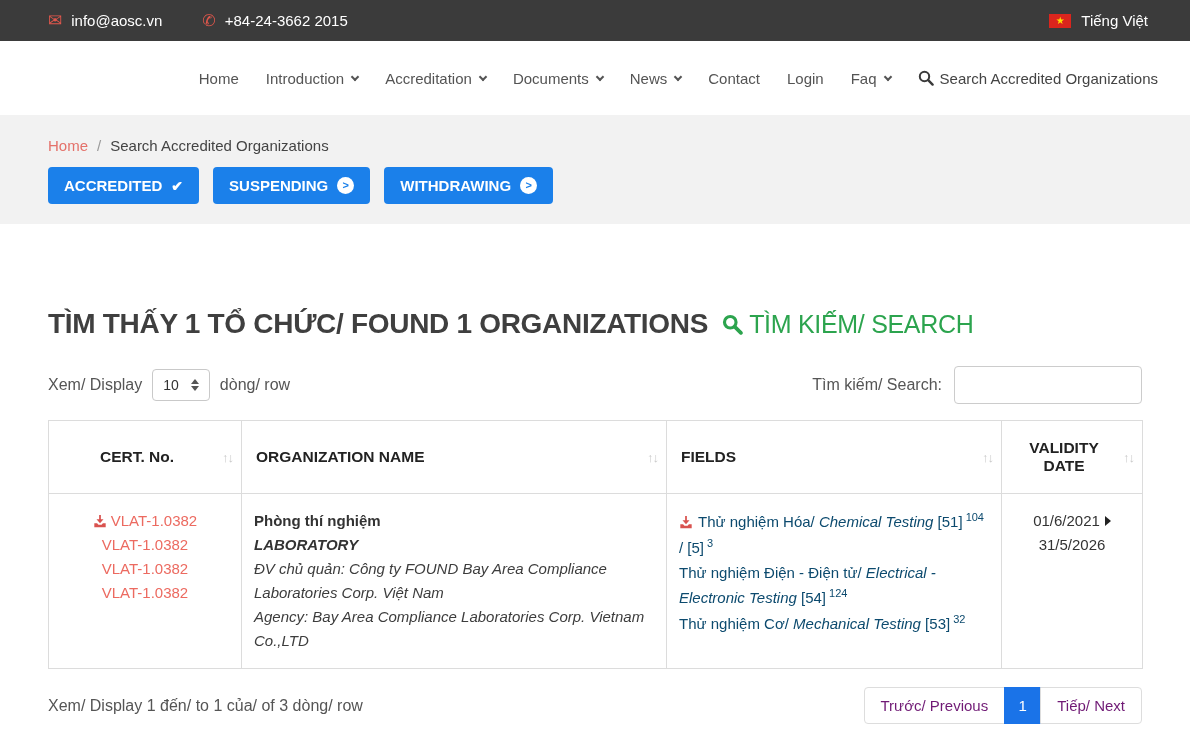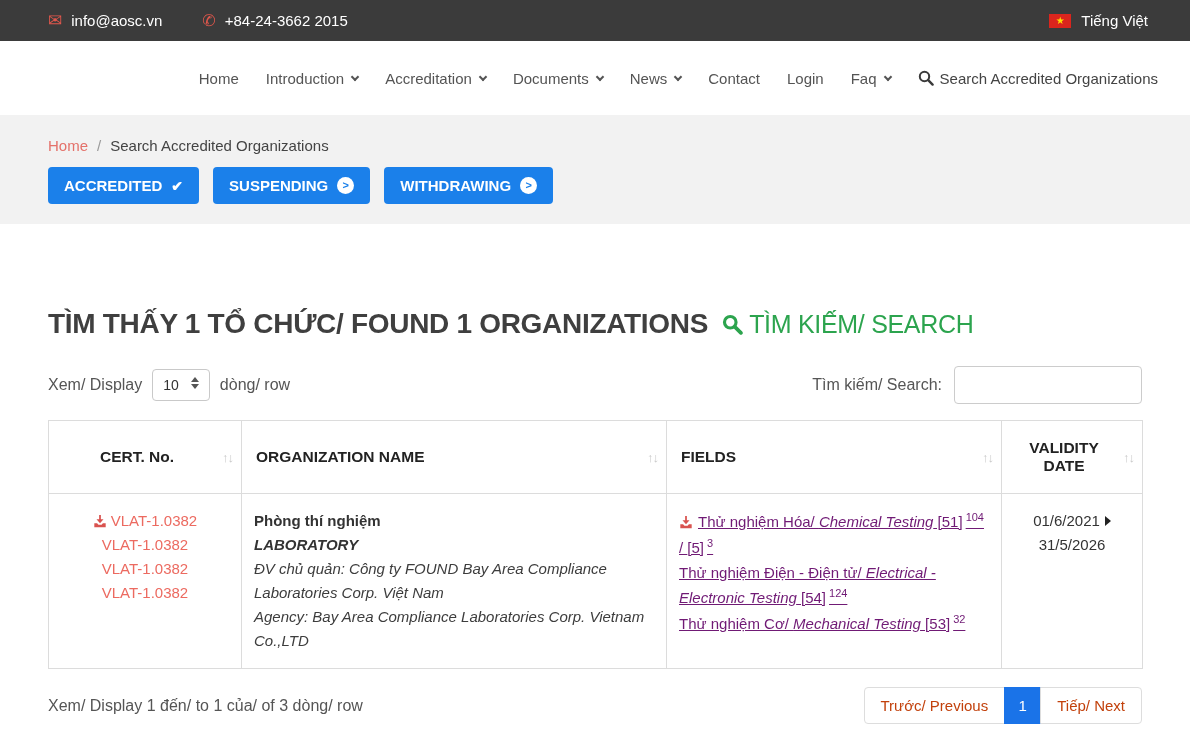--- a/index.html
+++ b/index.html
@@ -50,21 +50,21 @@
 
   
   .main { padding:0 48px; }
   .title-row { margin-top:84px; display:flex; align-items:center; gap:14px; }
   .page-title { font-size:28px; color:#3f3f3f; font-weight:600; letter-spacing:-0.3px; }
   .search-link { display:flex; align-items:center; gap:6px; color:#2ca44e;
     font-size:25px; font-weight:500; letter-spacing:-0.3px; }
 
   .controls { margin-top:26px; display:flex; align-items:center; font-size:16px; color:#555; }
   .display-group { display:flex; align-items:center; gap:10px; }
-  .selectbox { display:inline-flex; gap:12px;
+  .selectbox { display:inline-flex; align-items:center; gap:12px;
     border:1px solid #c9c9c9; border-radius:4px; padding:7px 10px;
     color:#333; font-size:14px; background:#fff; cursor:pointer; }
   .sel-arrows { display:flex; flex-direction:column; gap:2px; }
   .tri-up { width:0; height:0; border-left:4px solid transparent;
     border-right:4px solid transparent; border-bottom:5px solid #555; }
   .tri-down { width:0; height:0; border-left:4px solid transparent;
     border-right:4px solid transparent; border-top:5px solid #555; }
   .search-group { margin-left:auto; display:flex; align-items:center; gap:12px; }
   .search-input { width:188px; height:38px; border:1px solid #ccc; border-radius:4px;
     font-size:15px; padding:0 8px; font-family:"Liberation Sans", sans-serif; }
@@ -74,39 +74,39 @@
   col.c1{width:193px;} col.c2{width:425px;} col.c3{width:335px;} col.c4{width:141px;}
   th, td { border:1px solid #dcdcdc; }
   th { font-size:15.5px; color:#222; font-weight:bold; padding:18px 26px 18px 10px;
     position:relative; height:72px; cursor:pointer; }
   th.center { text-align:center; }
   th.left { text-align:left; padding-left:14px; }
   .sort { position:absolute; right:8px; top:50%; transform:translateY(-50%);
     color:#c9c9c9; font-size:13px; letter-spacing:-1px; font-weight:normal; }
   td { vertical-align:top; padding:15px 12px; font-size:15px; line-height:1.6; }
   td.cert { text-align:center; }
-  .red-link { color:#701a75;text-decoration:underline; }
+  .red-link { color:#0c4a6e; }
   .cert a { display:block; color:#ec6a60; }
   .cert .dl-ic { margin-right:4px; vertical-align:-2px; }
   .org-vi { font-weight:bold; color:#333; }
   .org-en { font-weight:bold; font-style:italic; color:#333; }
   .org-line { font-style:italic; color:#3d3d3d; }
   .field-line { color:#ec6a60; margin-bottom:1px; }
   .field-line em { font-style:italic; }
   .field-line sup { font-size:11px; margin-left:3px; }
   .field-line .dl-ic { margin-right:5px; vertical-align:-2px; }
   td.validity { text-align:center; color:#333; }
   .play { display:inline-block; width:0; height:0; border-left:6px solid #222;
     border-top:5px solid transparent; border-bottom:5px solid transparent;
     margin-left:5px; }
 
   
   .table-footer { display:flex; align-items:center; margin-top:18px; font-size:16px; color:#555; }
   .pager { margin-left:auto; display:flex; }
-  .page { border:1px solid #ddd; background:#fff; color:#c2410c; font-size:15px;
+  .page { border:1px solid #ddd; background:#fff; color:#701a75; font-size:15px;
     padding:1px 16px; height:37px; display:inline-flex; align-items:center; }
   .page + .page { margin-left:-1px; }
   .page.first { border-radius:4px 0 0 4px; }
   .page.last  { border-radius:0 4px 4px 0; }
   .page.current { background:#1a73e8; border-color:#1a73e8; color:#fff;
     min-width:37px; justify-content:center; padding:0 13px; }
 </style>
 </head>
 <body>
 

